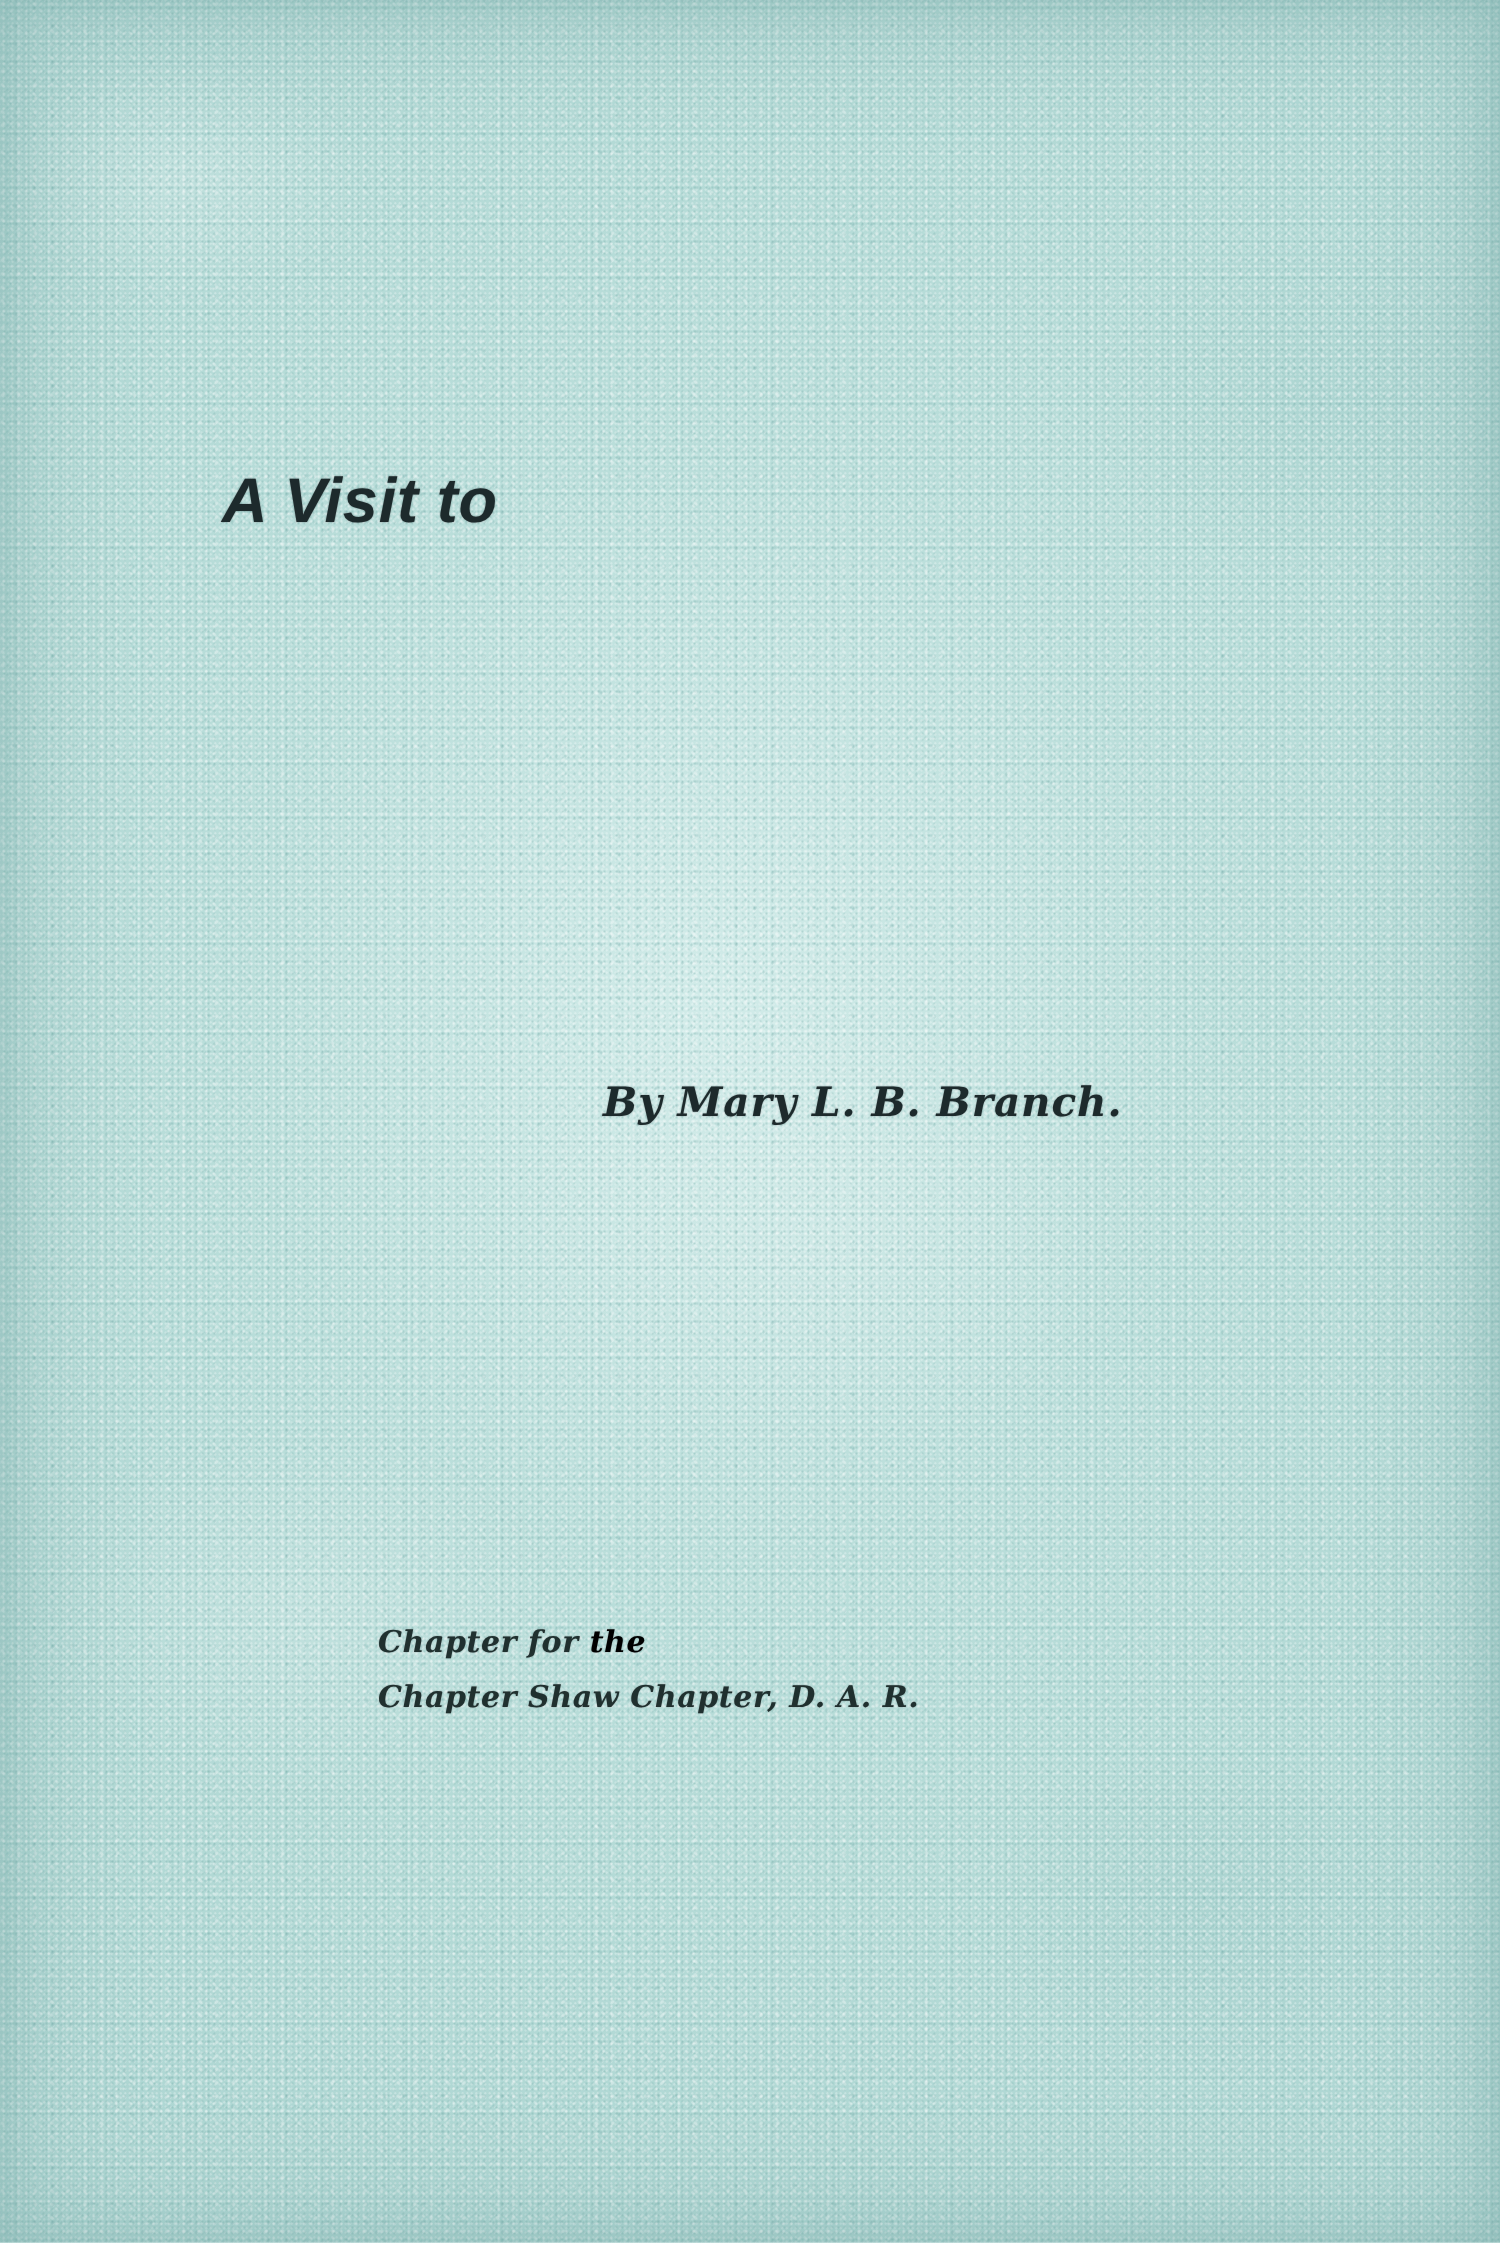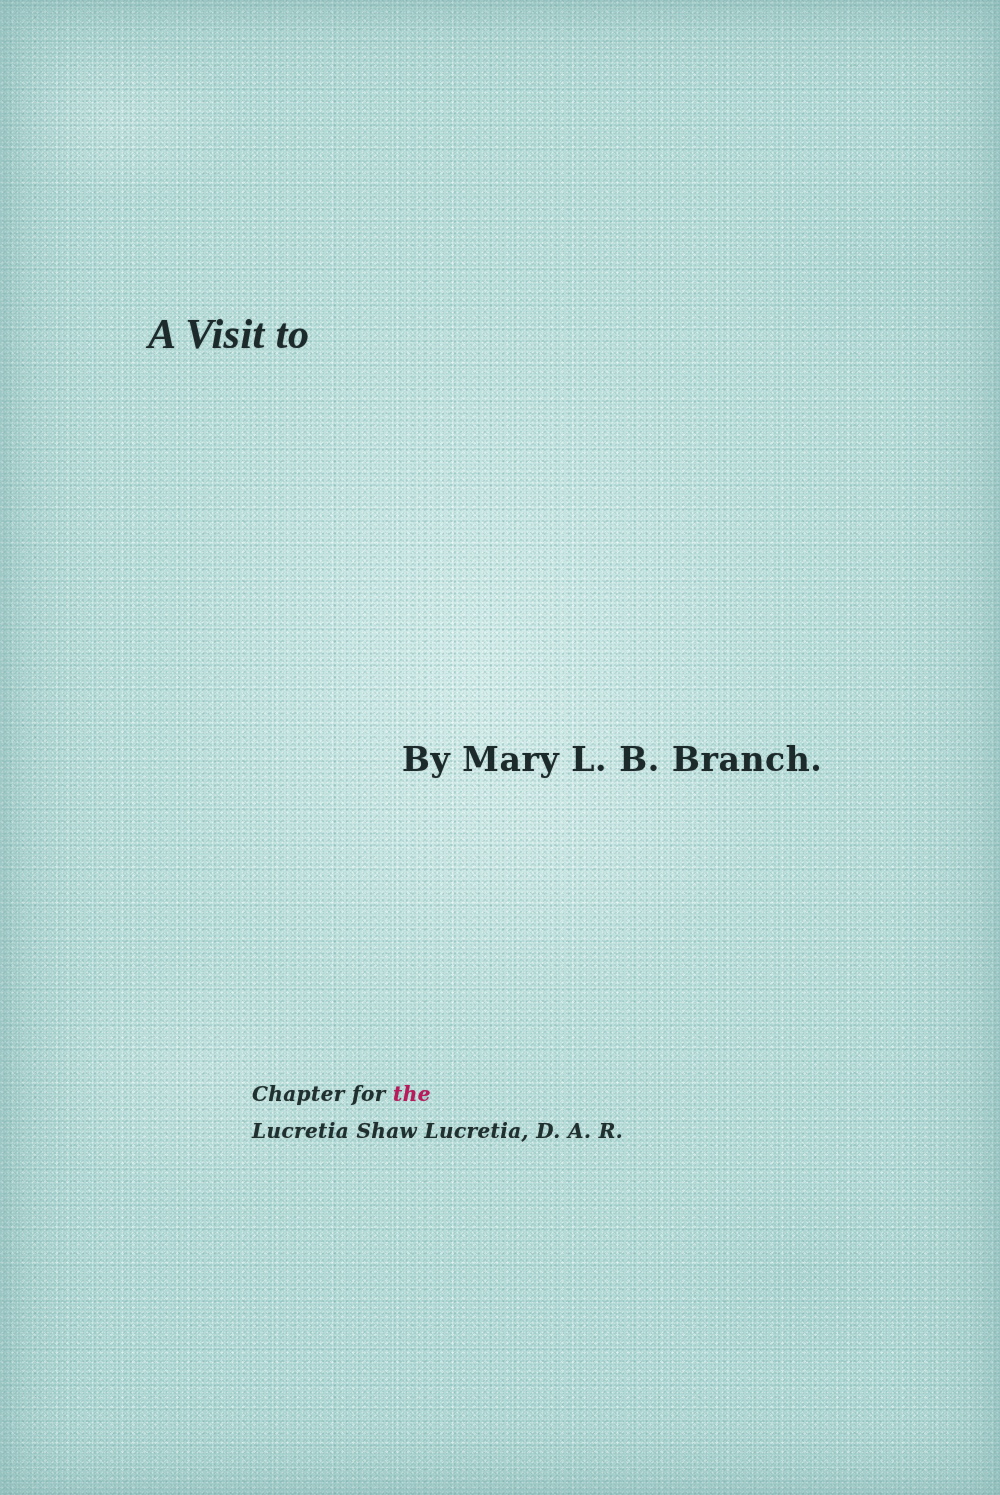--- a/index.html
+++ b/index.html
@@ -78,37 +78,38 @@
     inset: 0;
   }
 
   .title-block {
     position: absolute;
     left: 148px;
     top: 300px;
     width: 700px;
   }
   .title-line {
-    font-family: Liberation Serif, serif;
+    font-family: Liberation Sans, sans-serif;
     font-style: italic;
     font-weight: 700;
     font-size: 42px;
     line-height: 1.62;
     color: #1d2a2c;
     letter-spacing: 0.5px;
     text-shadow: 0 0 1.2px rgba(30,45,48,0.55);
   }
 
   .author {
     position: absolute;
     left: 402px;
-    top: 740px;
+    top: 720px;
     font-family: "DejaVu Serif", "Liberation Serif", serif;
+    font-style: italic;
     font-weight: 700;
-    font-size: 33px;
+    font-size: 27px;
     color: #1d2a2c;
     letter-spacing: 0.6px;
     text-shadow: 0 0 1.1px rgba(30,45,48,0.5);
   }
 
   .imprint {
     position: absolute;
     left: 252px;
     top: 1076px;
     width: 640px;
@@ -118,21 +119,21 @@
     font-style: italic;
     font-weight: 700;
     font-size: 20px;
     line-height: 1.85;
     color: #20302f;
     letter-spacing: 0.4px;
     text-shadow: 0 0 1px rgba(30,45,48,0.45);
   }
 
   .faded {
-    color: #be185d;
+    color: #000000;
   }
 </style>
 </head>
 <body>
 
 <div class="cover">
 
   <div class="texture-base"></div>
   <div class="texture-blotch"></div>
   <div class="texture-speckle"></div>
@@ -142,17 +143,17 @@
   <div class="content">
 
     <div class="title-block">
       <div class="title-line">A Visit to</div>
     </div>
 
     <div class="author">By Mary L. B. Branch.</div>
 
     <div class="imprint">
       <div class="imprint-line"><span>Chapter for </span><span class="faded">the</span></div>
-      <div class="imprint-line">Lucretia Shaw Lucretia, D. A. R.</div>
+      <div class="imprint-line">Chapter Shaw Chapter, D. A. R.</div>
     </div>
 
   </div>
 </div>
 
 </body></html>

